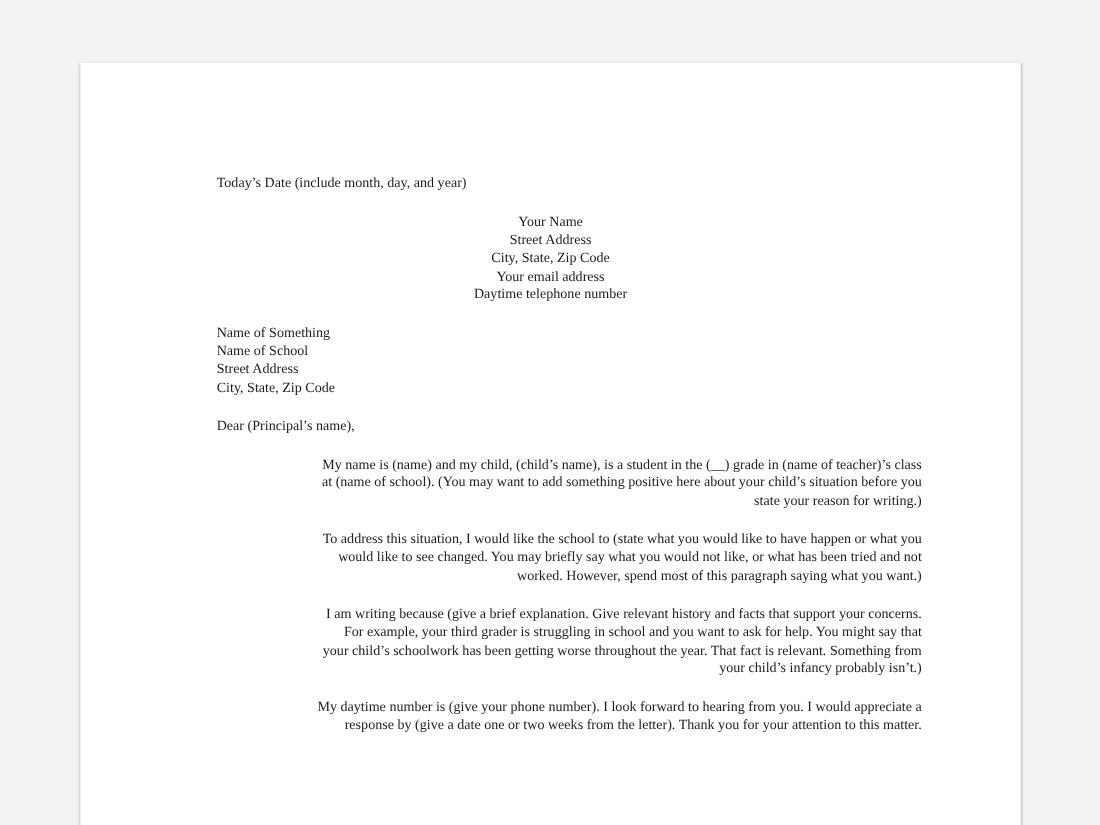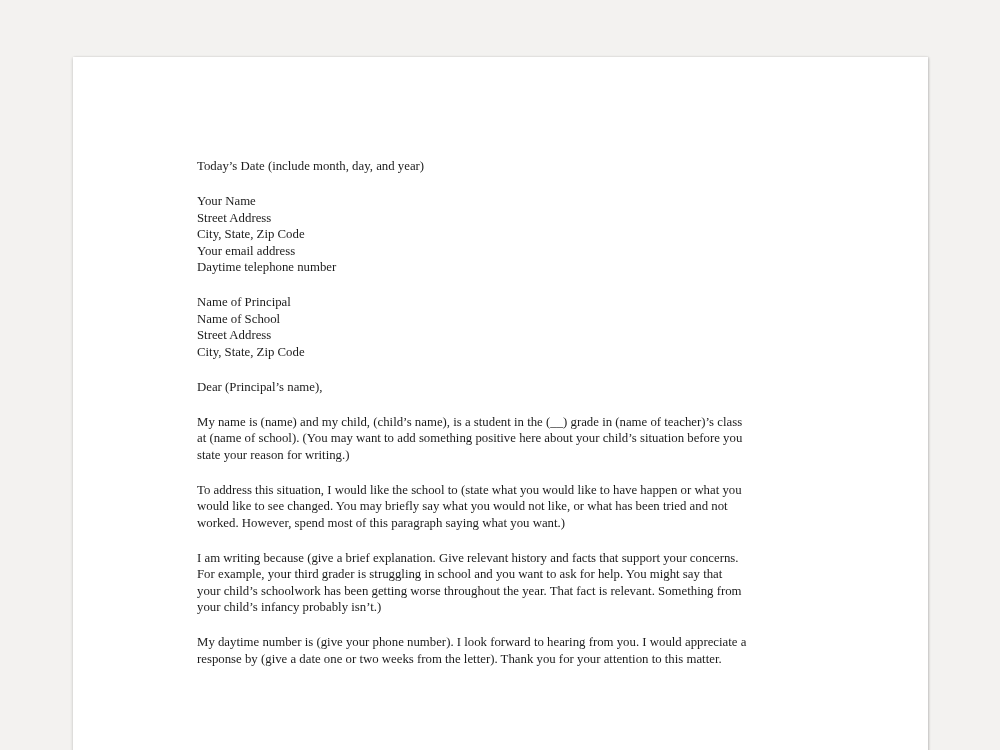--- a/index.html
+++ b/index.html
@@ -26,41 +26,42 @@
     color: #1c1c1c;
     font-size: 12.8px;
     line-height: 16.5px;
   }
   .block {
     white-space: pre-line;      
     margin-bottom: 18.5px;
   }
   .block.para {
     margin-right: -34px;        
+    text-align: right;
   }
   .sender {
-    text-align: left;
+    text-align: center;
   }
 </style>
 </head>
 <body>
 
 <div class="stage">
   <div class="page">
     <div class="content">
 
       <div class="block">Today’s Date (include month, day, and year)</div>
 
       <div class="block sender">Your Name
 Street Address
 City, State, Zip Code
 Your email address
 Daytime telephone number</div>
 
-      <div class="block">Name of Principal
+      <div class="block">Name of Something
 Name of School
 Street Address
 City, State, Zip Code</div>
 
 
       <div class="block">Dear (Principal’s name),</div>
 
       <div class="block para">My name is (name) and my child, (child’s name), is a student in the (__) grade in (name of teacher)’s class
 at (name of school). (You may want to add something positive here about your child’s situation before you
 state your reason for writing.)</div>

